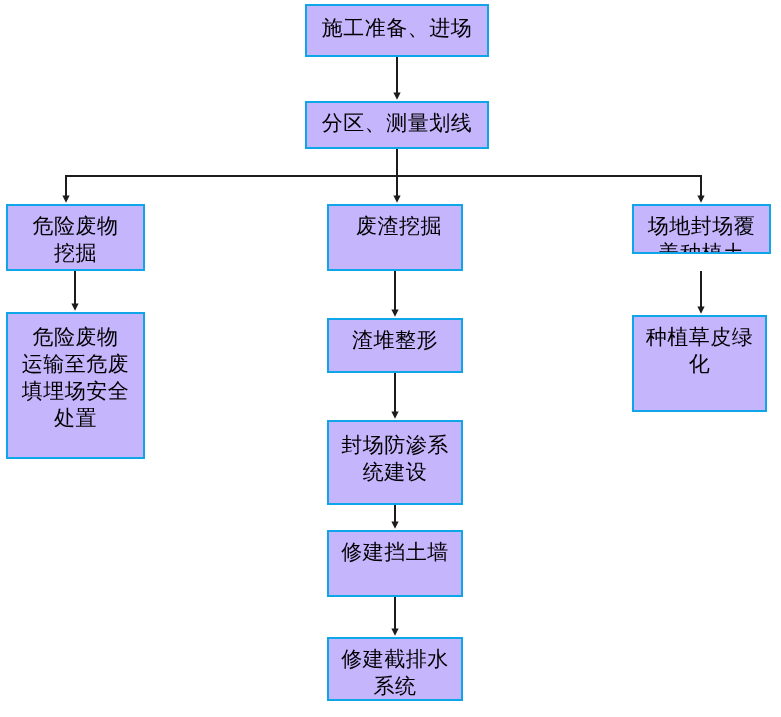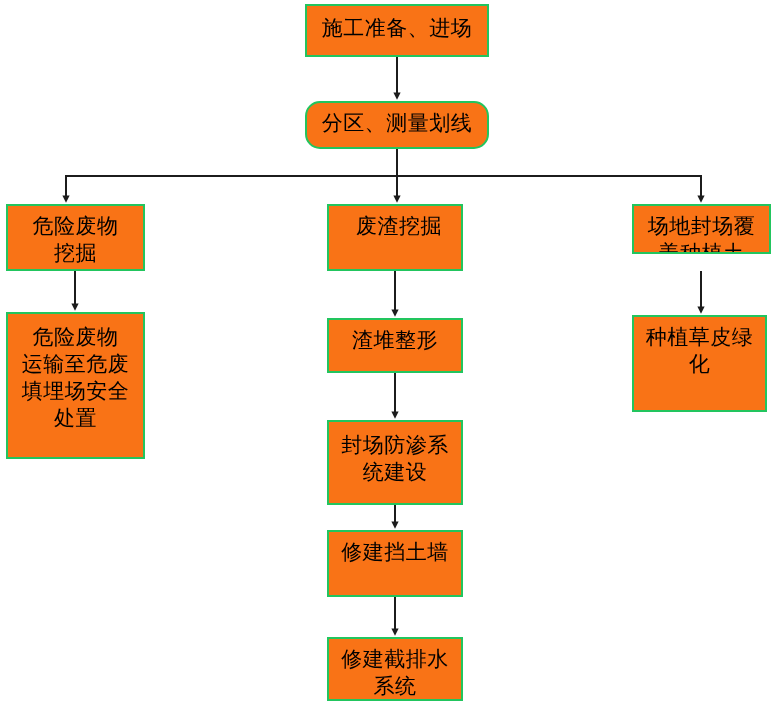--- a/index.html
+++ b/index.html
@@ -20,22 +20,22 @@
     position: absolute;
     left: 0;
     top: 0;
     width: 781px;
     height: 717px;
     pointer-events: none;
   }
   .node {
     position: absolute;
     box-sizing: border-box;
-    border: 2px solid #22c55e;
-    background: #f97316;
+    border: 2px solid #0ea5e9;
+    background: #c4b5fd;
     display: flex;
     justify-content: center;
     align-items: flex-start;
     overflow: hidden;
   }
   .node-label {
     display: block;
     width: 100%;
     text-align: center;
     color: #000000;
@@ -81,21 +81,21 @@
     <line x1="395" y1="505" x2="395" y2="525" stroke="#1c1c1c" stroke-width="2" marker-end="url(#arrowhead)"></line>
     <line x1="395" y1="597" x2="395" y2="632" stroke="#1c1c1c" stroke-width="2" marker-end="url(#arrowhead)"></line>
 
     <line x1="701" y1="271" x2="701" y2="310" stroke="#1c1c1c" stroke-width="2" marker-end="url(#arrowhead)"></line>
   </svg>
 
   <div class="node pad-b" style="left:305px; top:4px; width:184px; height:53px;">
     <span class="node-label">施工准备、进场</span>
   </div>
 
-  <div class="node pad-a" style="left:305px; top:101px; width:184px; height:48px;border-radius:15px;">
+  <div class="node pad-a" style="left:305px; top:101px; width:184px; height:48px;">
     <span class="node-label">分区、测量划线</span>
   </div>
 
   <div class="node pad-a" style="left:6px; top:204px; width:139px; height:67px;">
     <span class="node-label">危险废物
 挖掘</span>
   </div>
 
   <div class="node pad-c" style="left:6px; top:312px; width:139px; height:147px;">
     <span class="node-label">危险废物

